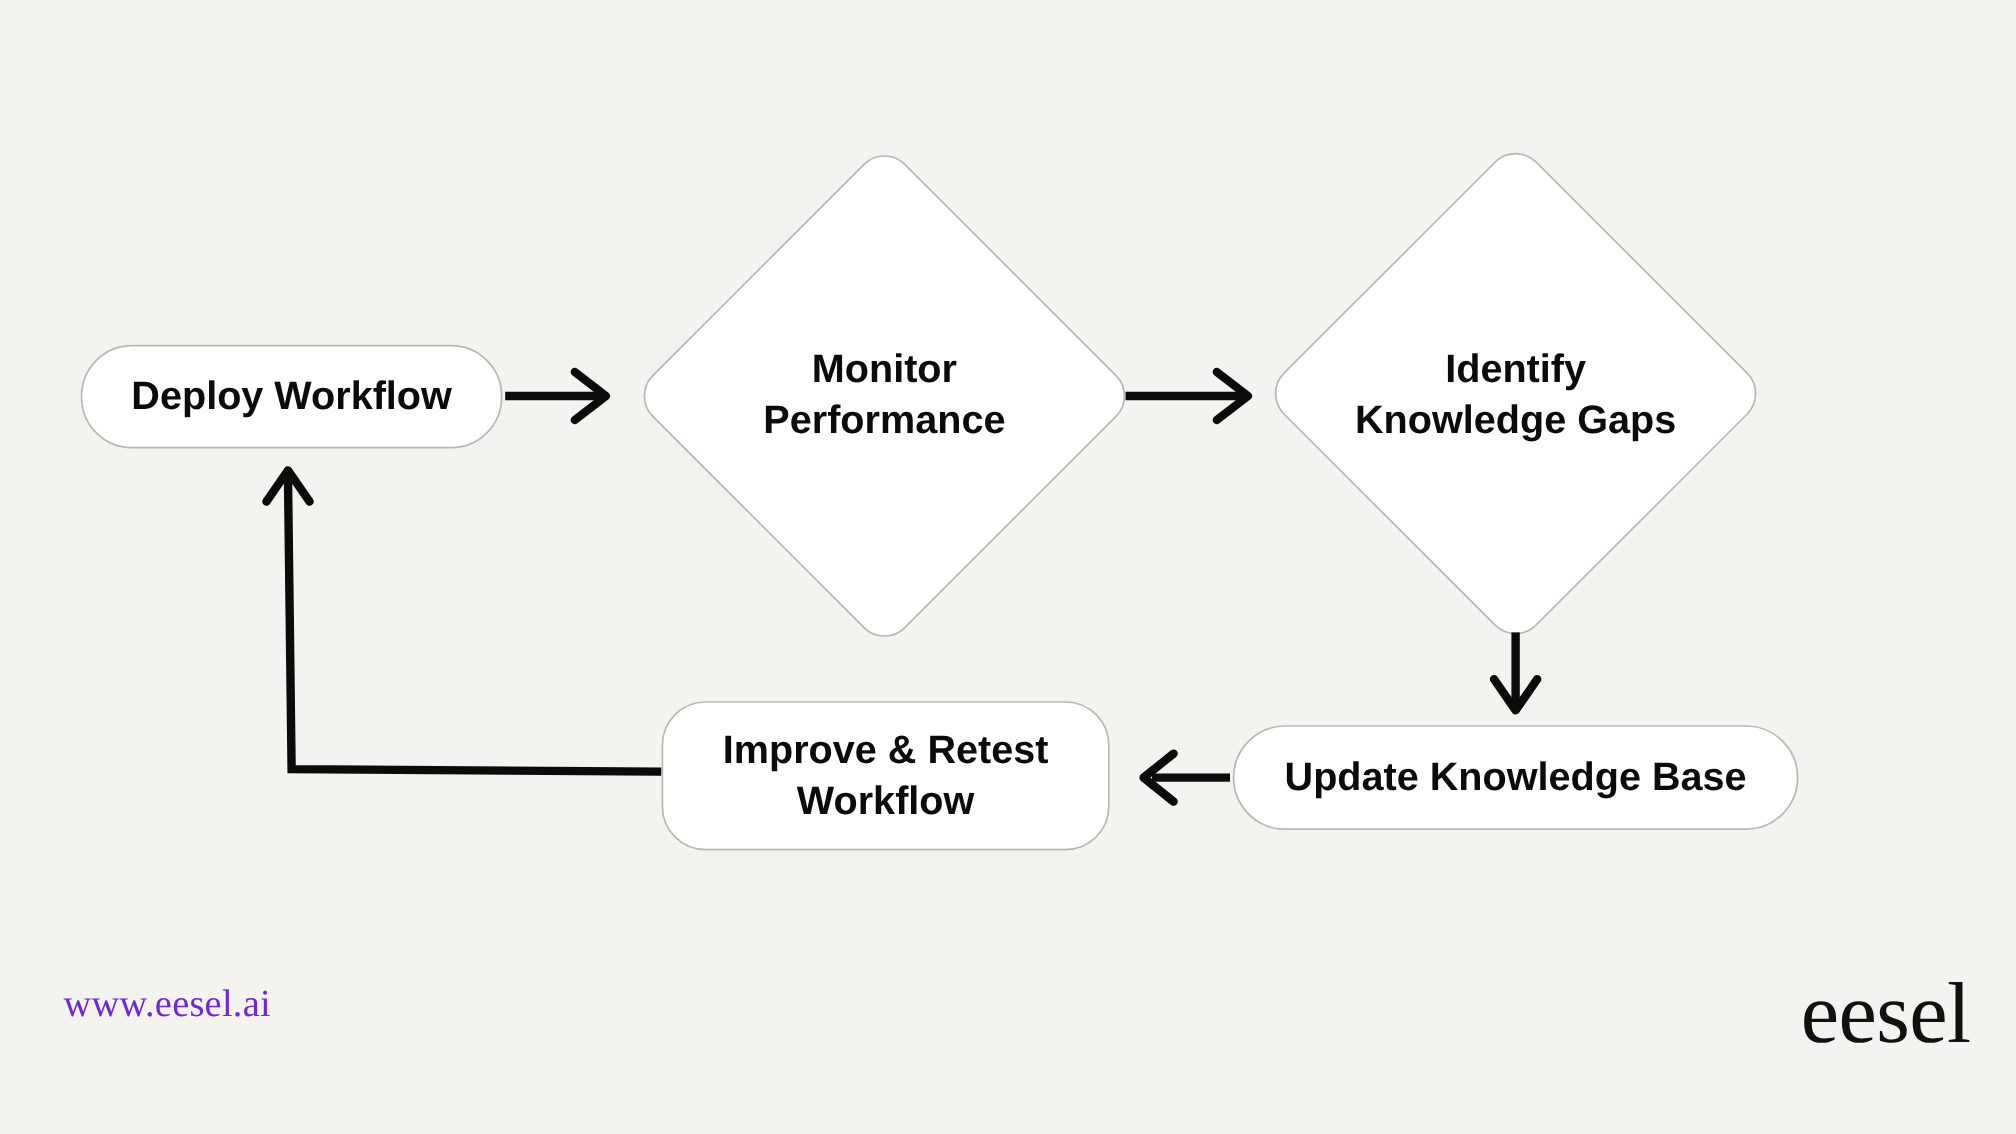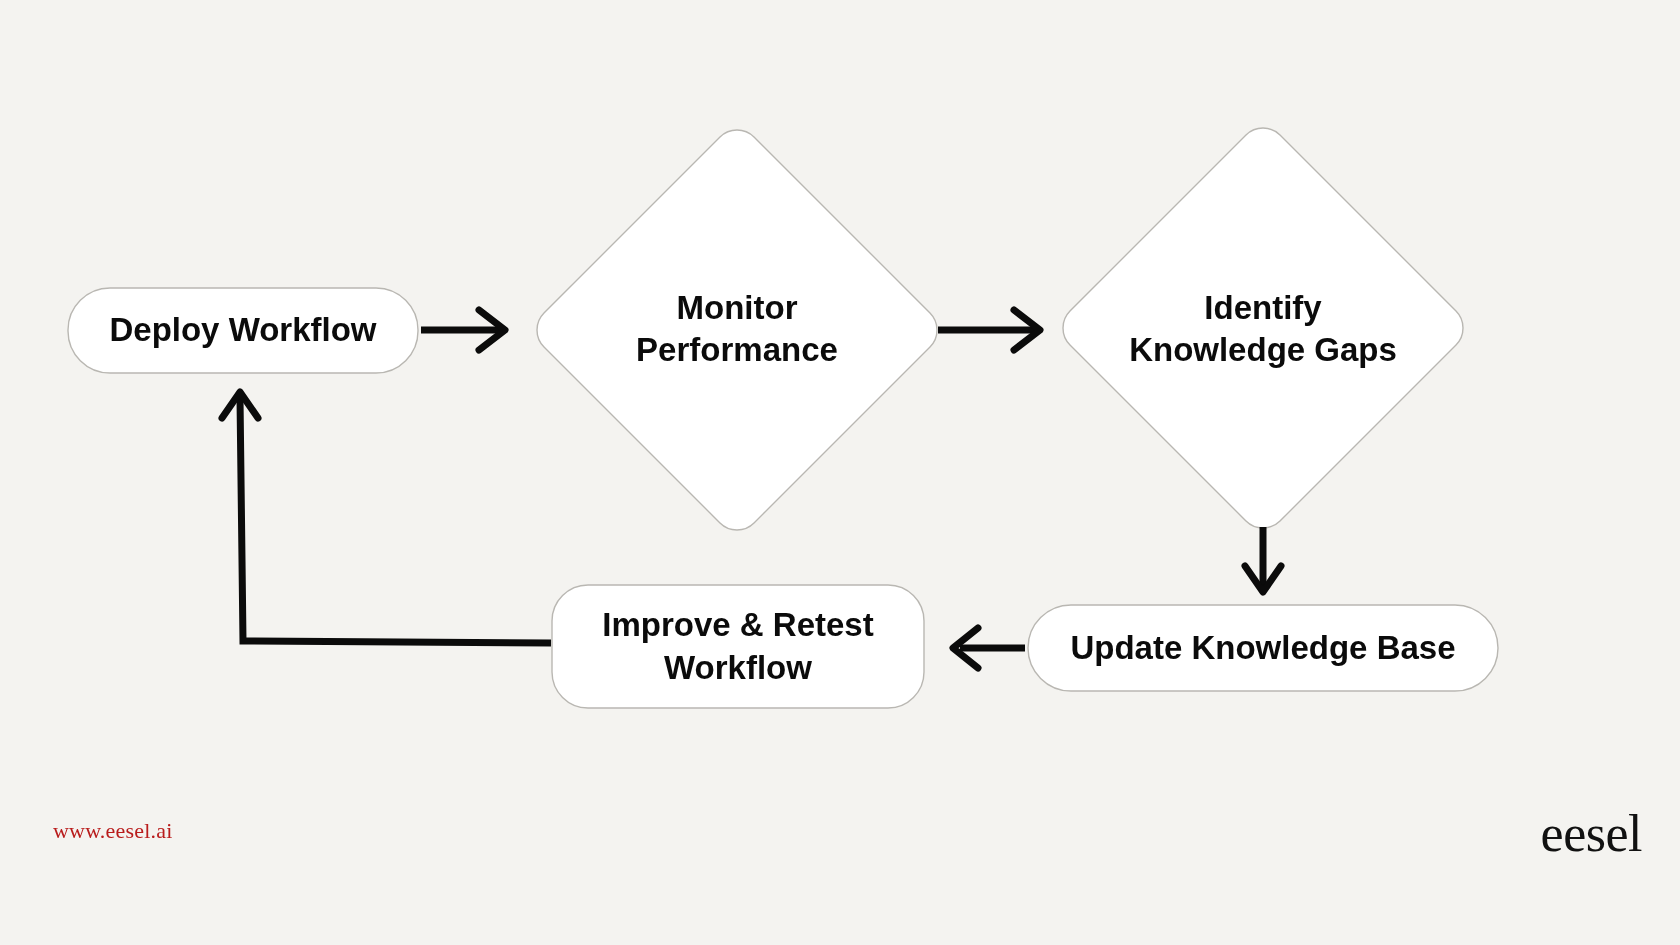--- a/index.html
+++ b/index.html
@@ -47,31 +47,31 @@
     stroke-width: 7;
     fill: none;
     stroke-linecap: round;
     stroke-linejoin: round;
   }
   .footer-url {
     position: absolute;
     left: 53px;
     top: 818px;
     font-family: "Liberation Serif", serif;
-    font-size: 22px;
-    color: #b91c1c;
+    font-size: 32px;
+    color: #6d28d9;
     letter-spacing: 0.2px;
     white-space: nowrap;
   }
   .brand-logo {
     position: absolute;
     right: 38px;
     top: 808px;
     font-family: "Liberation Serif", serif;
-    font-size: 52px;
+    font-size: 72px;
     color: #111111;
     letter-spacing: -0.5px;
     line-height: 1;
     white-space: nowrap;
   }
 </style>
 </head>
 <body>
 
 <svg id="flow-canvas" viewBox="0 0 1680 945" xmlns="http://www.w3.org/2000/svg">

